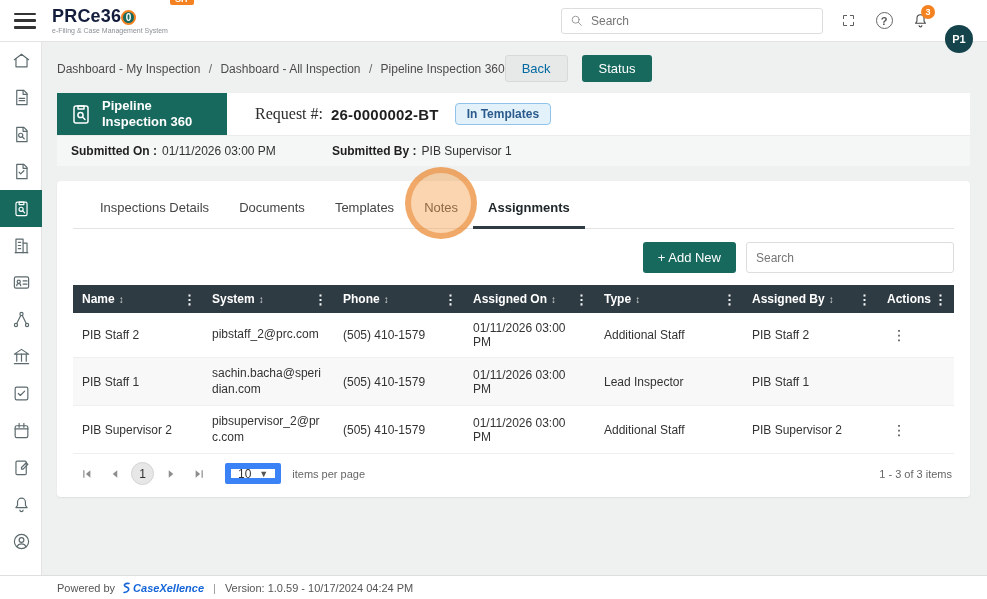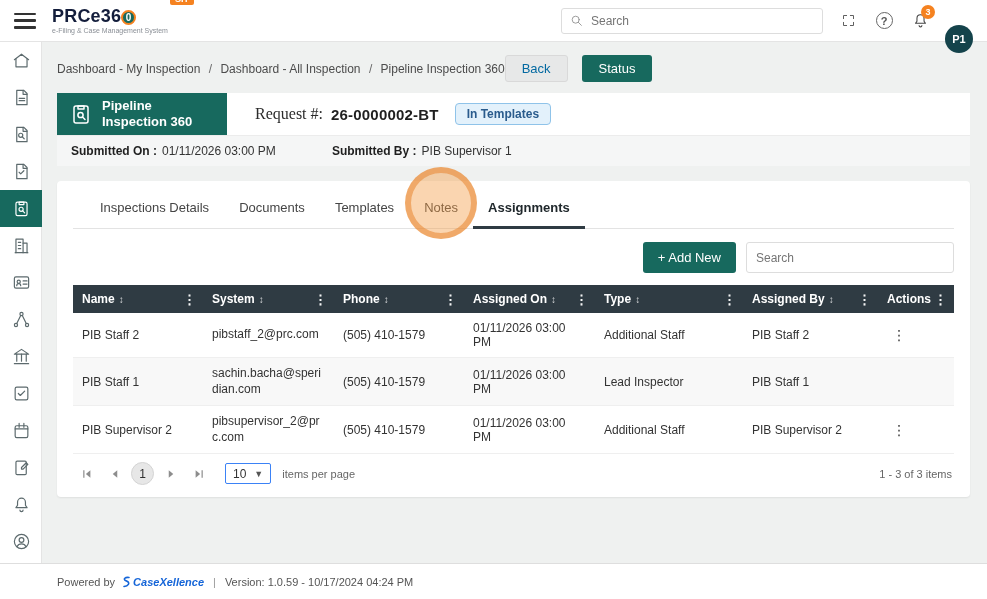--- a/index.html
+++ b/index.html
@@ -109,29 +109,29 @@
   .row-dots { font-size:14px; color:#3a3a3a; cursor:pointer; padding:0 5px; }
 
   .pager { display:flex; align-items:center; gap:5px; padding:8px 2px 4px;
     font-size:11px; color:#666; }
   .pg-btn { width:23px; height:23px; border-radius:50%; display:flex; align-items:center;
     justify-content:center; cursor:pointer; }
   .pg-btn svg { width:12px; height:12px; fill:#8d8d8d; }
   .pg-current { width:23px; height:23px; border-radius:50%; background:#e7e7e7;
     border:1px solid #d4d4d4; color:#2f2f2f; font-size:12px; display:flex;
     align-items:center; justify-content:center; cursor:default; }
-  .page-size { display:flex; align-items:center; gap:8px; border:1px solid #3b82f6;
+  .page-size { display:flex; align-items:center; gap:8px; border:6px solid #3b82f6;
     border-radius:2px; padding:2px 7px; margin-left:10px; font-size:12px; color:#333;
     height:21px; cursor:pointer; }
   .page-size .caret { font-size:9px; color:#555; }
   .ipp { margin-left:6px; }
   .range { margin-left:auto; }
 
   
-  .footer { position:absolute; left:0; right:0; bottom:0; height:36px; background:#fff;
+  .footer { position:absolute; left:0; right:0; bottom:0; height:24px; background:#fff;
     border-top:1px solid #dedede; display:flex; align-items:center; padding-left:57px;
     gap:6px; font-size:11px; color:#555; z-index:20; }
   .brand { color:#1565d8; font-weight:bold; font-style:italic; display:inline-flex;
     align-items:center; gap:2px; cursor:pointer; }
   .foot-sep { color:#999; margin:0 3px; }
 </style>
 </head>
 <body>
 
 <div class="app">

